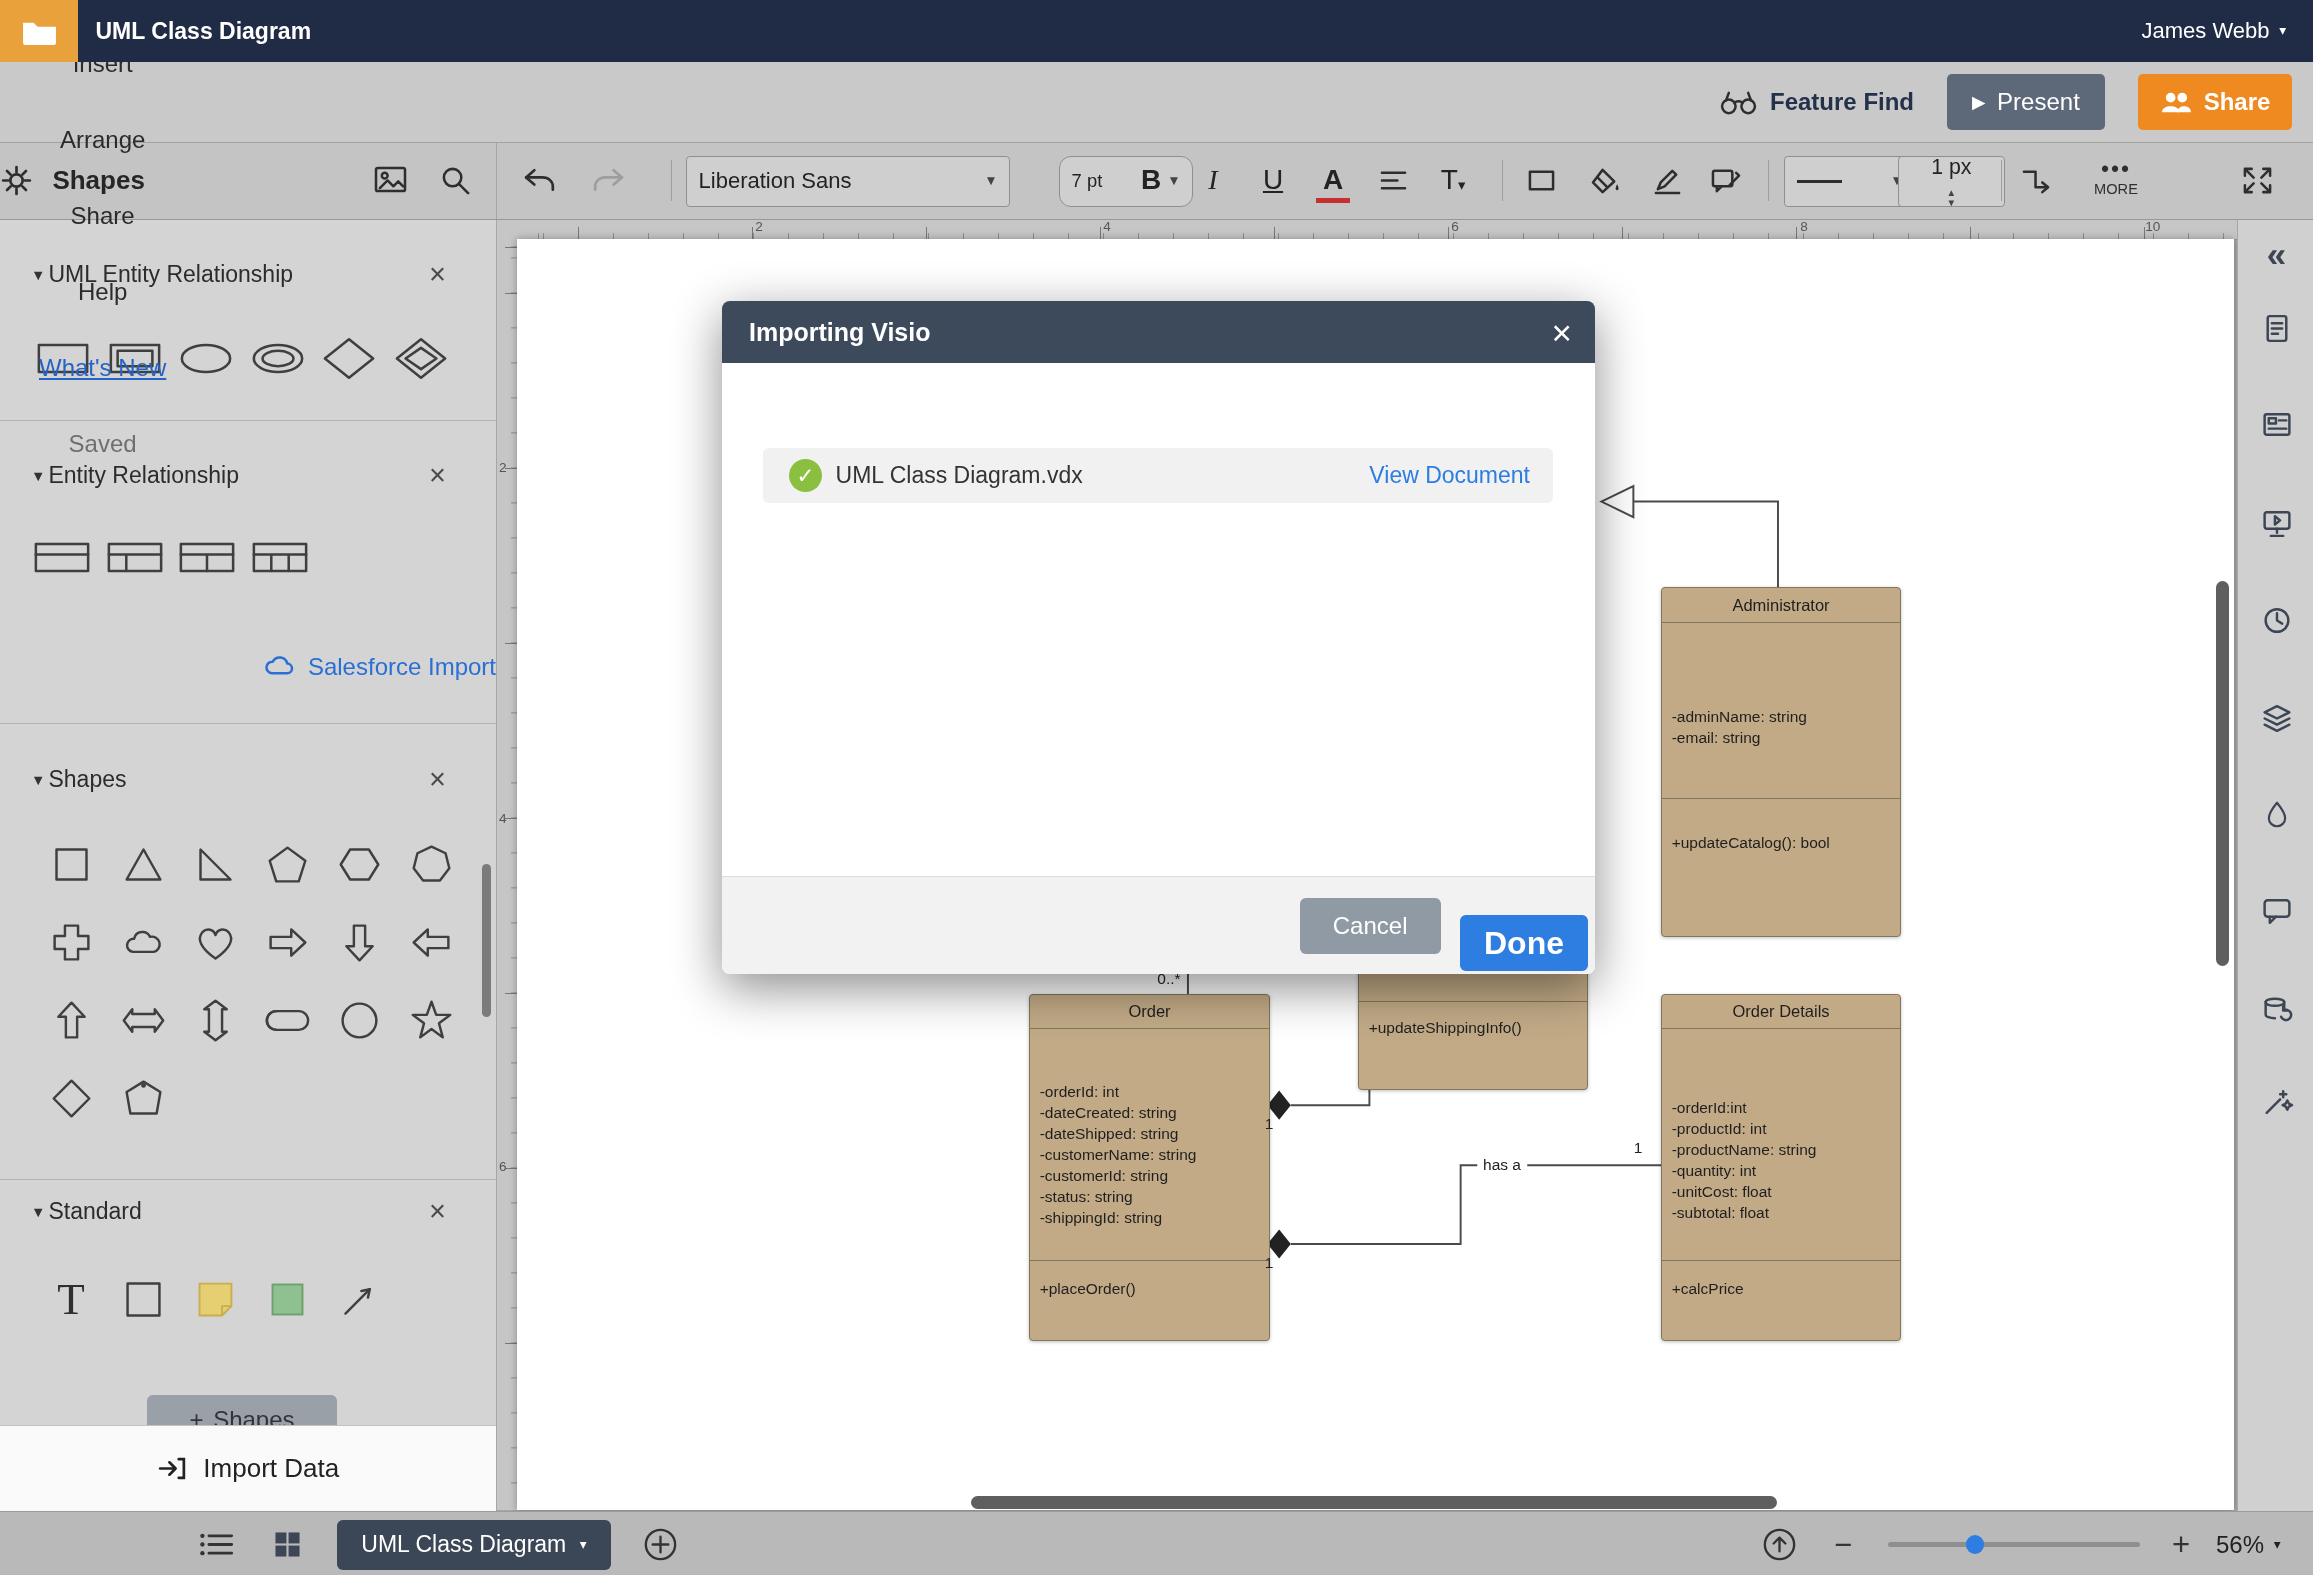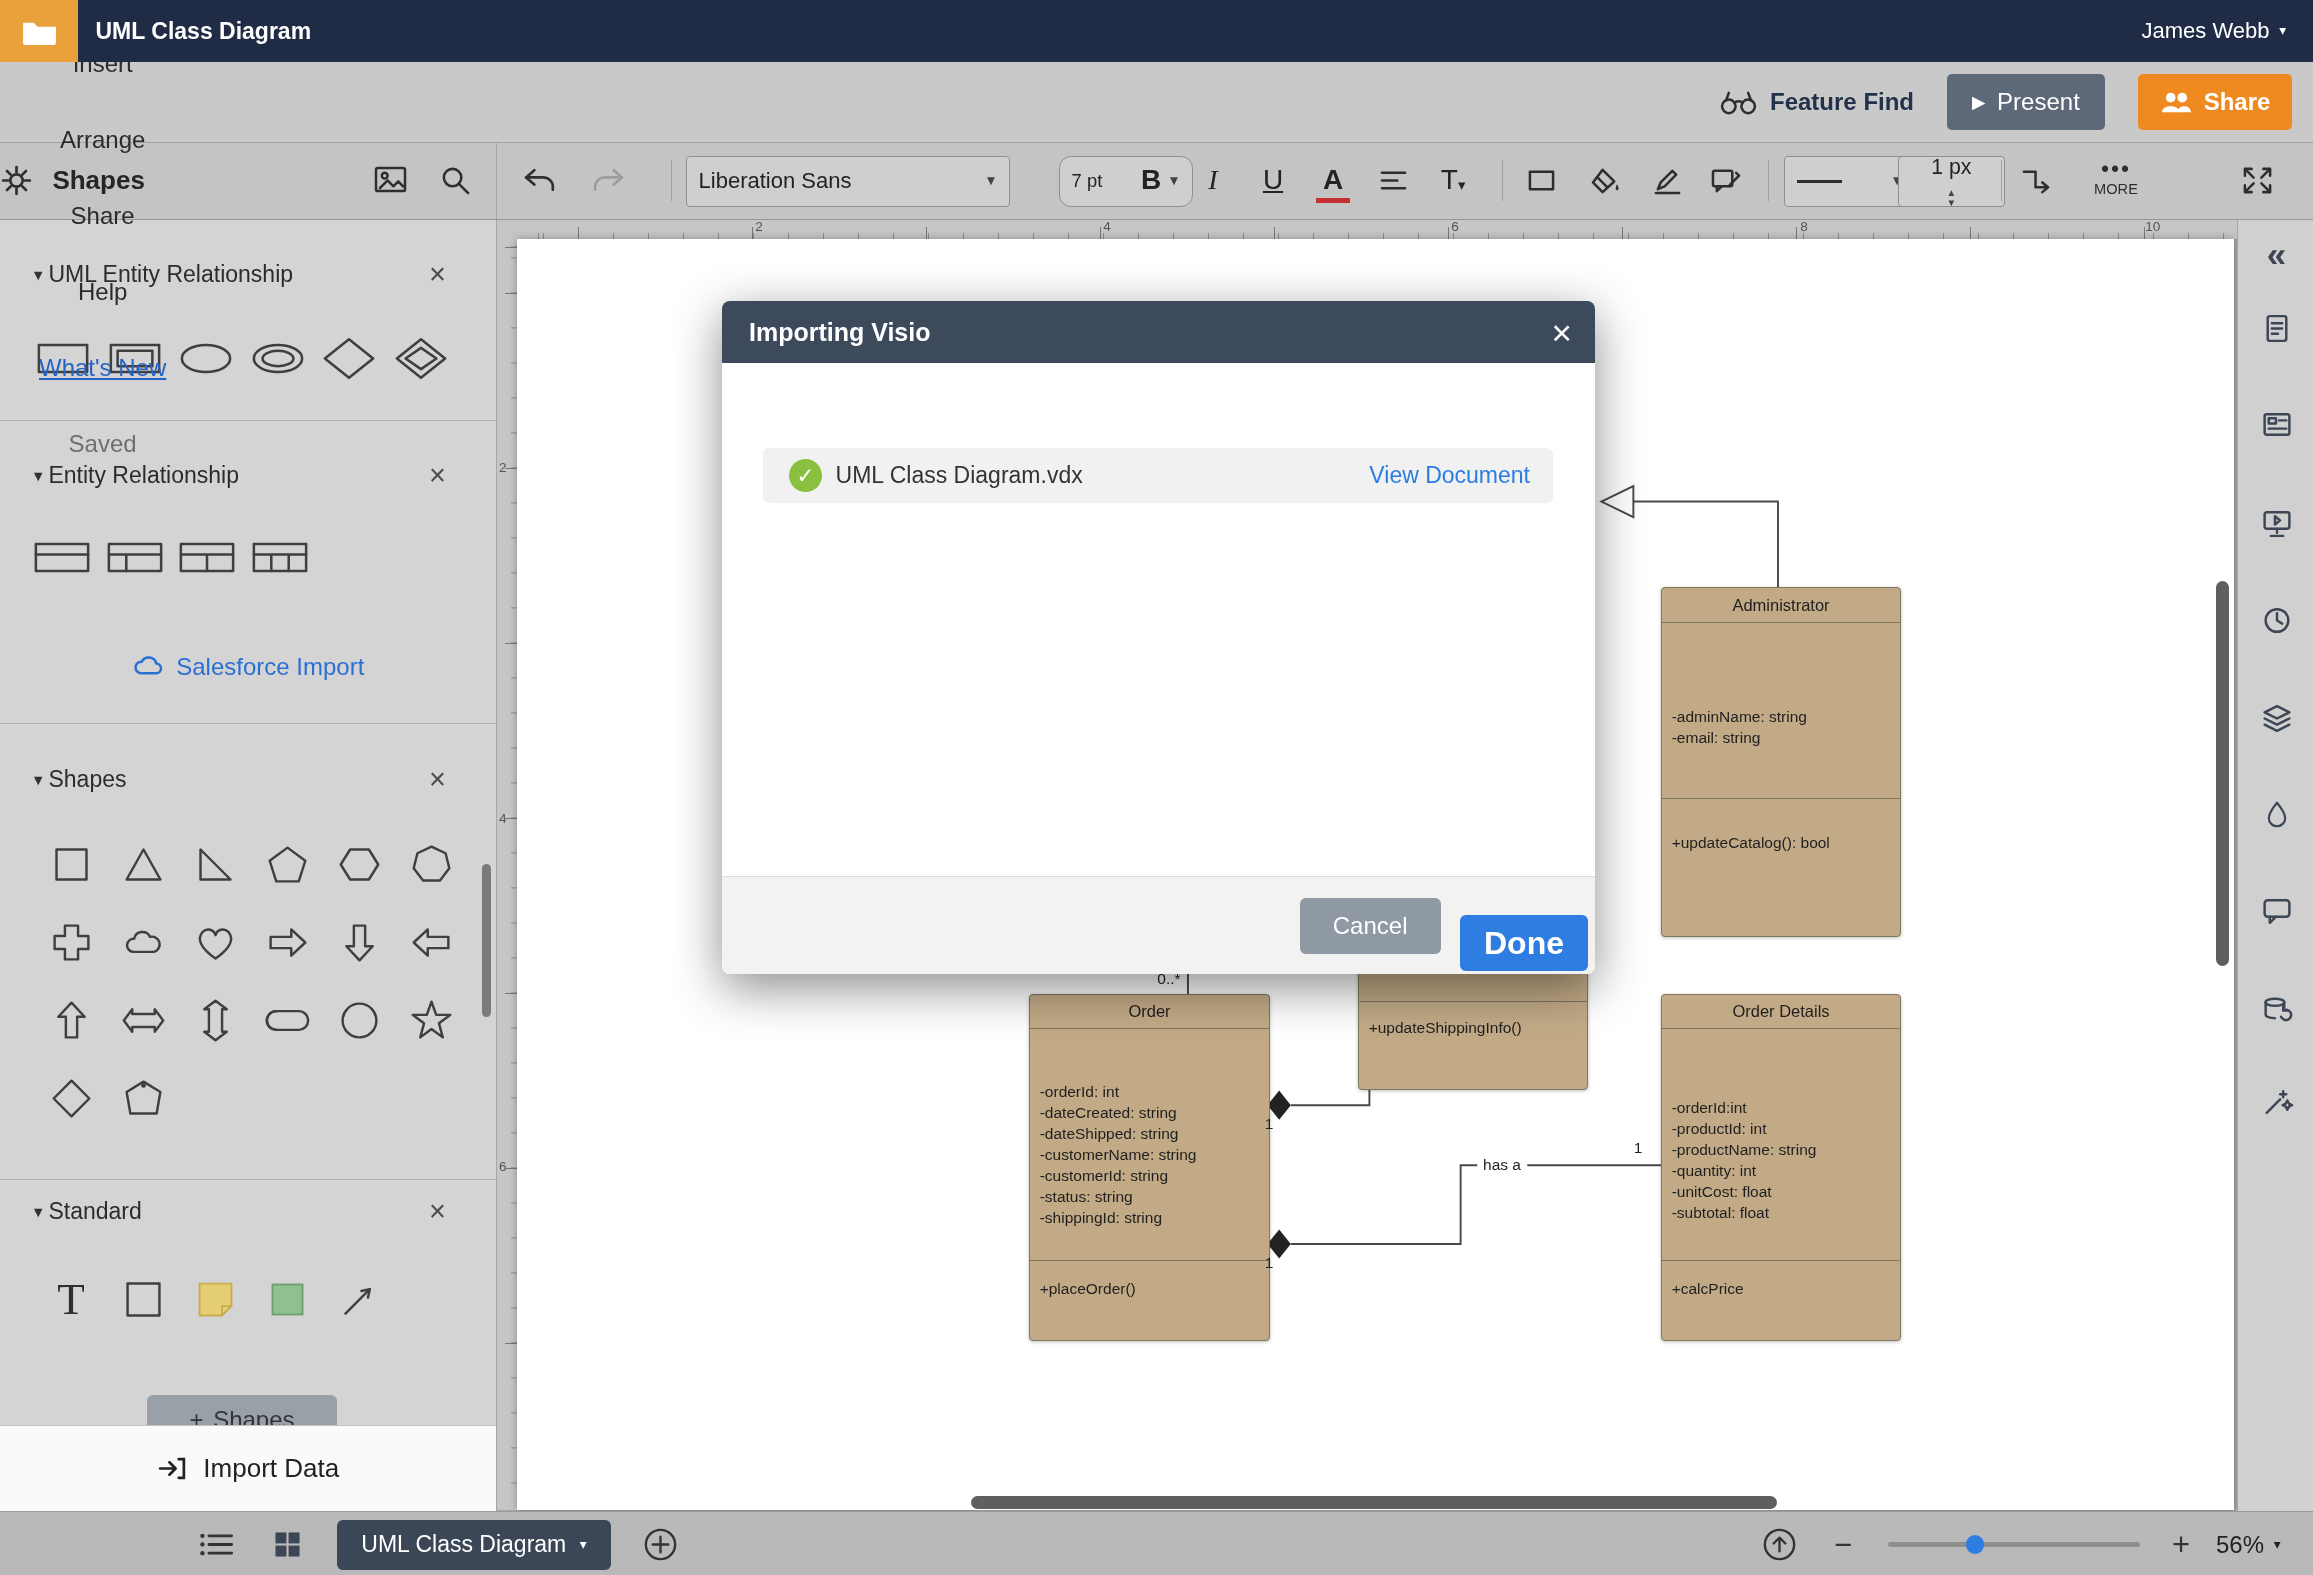--- a/index.html
+++ b/index.html
@@ -387,21 +387,21 @@
             <path d="M4 17 H58 M31 17 V34" class="stroke"></path>
           </svg>
         </span>
       <span class="shape-cell">
           <svg width="60" height="39" viewBox="0 0 62 40">
             <rect x="4" y="6" width="54" height="28" class="stroke"></rect>
             <path d="M4 17 H58 M22 17 V34 M40 17 V34" class="stroke"></path>
           </svg>
         </span>
     </div>
-    <div class="er-links" style="top:429px;height:39px;justify-content:center;">
+    <div class="er-links" style="top:429px;height:39px;justify-content:flex-end;">
       <span class="link-item">
         <svg width="33" height="25" viewBox="0 0 34 26">
             <path d="M9 20 a6 6 0 0 1 1-12 a8 8 0 0 1 15 2 a5 5 0 0 1 0 10 Z" fill="none" stroke="#2a6fd4" stroke-width="2.6" stroke-linejoin="round"></path>
           </svg>
         <span>Salesforce Import</span>
       </span>
     </div>
     <div class="divider" style="top:505px;"></div>
 
     <div class="sec-head" style="top:540px;">

